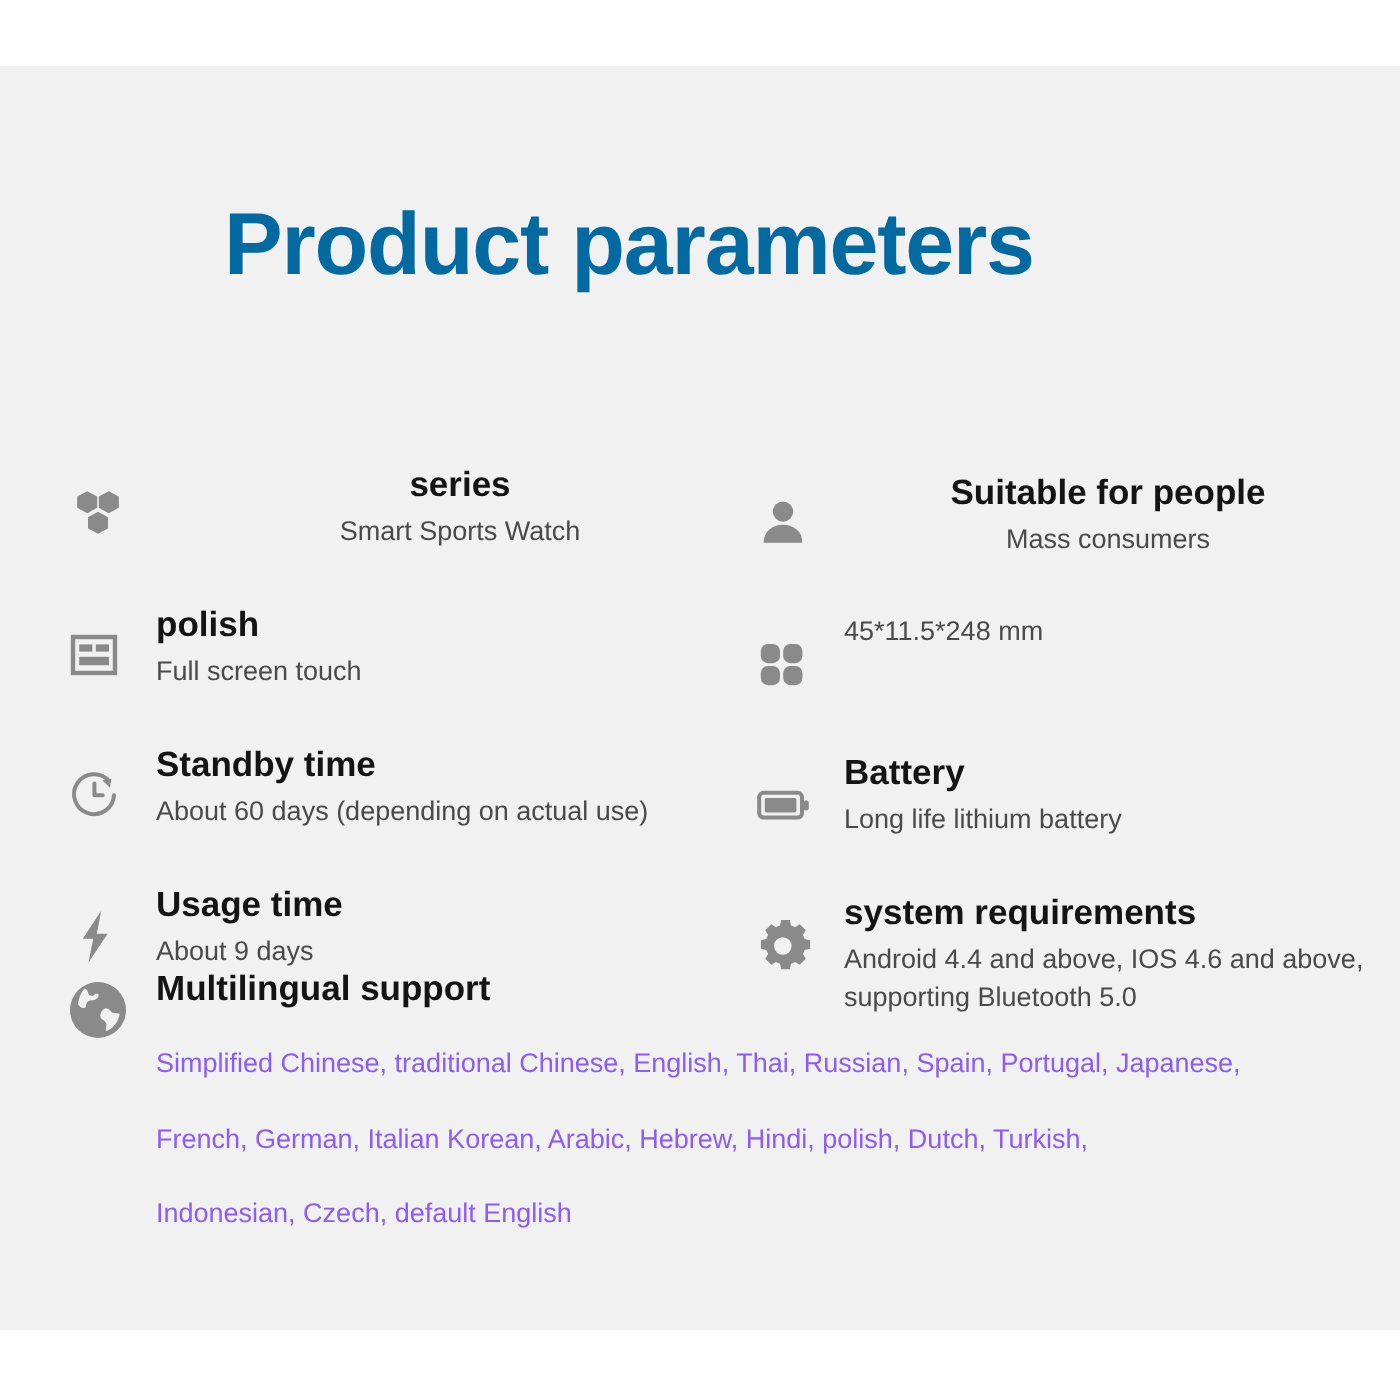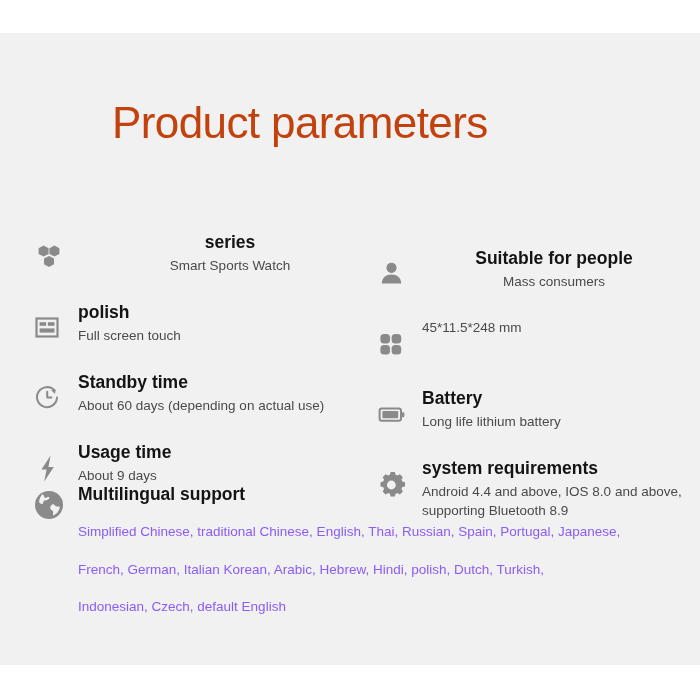--- a/index.html
+++ b/index.html
@@ -25,41 +25,41 @@
     top: 33px;
     width: 700px;
     height: 632px;
     background: #f1f1f1;
   }
   .title {
     position: absolute;
     left: 112px;
     top: 98px;
     font-size: 44px;
-    font-weight: normal;
-    color: #c2410c;
+    font-weight: bold;
+    color: #0369a1;
     letter-spacing: -0.6px;
     white-space: nowrap;
   }
   .grid {
     position: absolute;
     left: 0;
     top: 232px;
     width: 700px;
   }
   .col-left {
     position: absolute;
     left: 32px;
     top: 0;
     width: 350px;
   }
   .col-right {
     position: absolute;
     left: 376px;
-    top: 16px;
+    top: 4px;
     width: 310px;
   }
   .item {
     position: relative;
     padding-left: 46px;
     margin-bottom: 20px;
     min-height: 48px;
   }
   .ic {
     position: absolute;
@@ -216,21 +216,21 @@
       </div>
 
       <div class="item r4">
         <span class="ic">
           <svg width="34" height="34" viewBox="0 0 34 34">
             <path fill="#8a8a8a" d="M15.2 2.6 h5.0 l0.7 3.2 a9.6 9.6 0 0 1 2.3 1.0 l2.8 -1.7 l3.5 3.5 l-1.7 2.8 a9.6 9.6 0 0 1 1.0 2.3 l3.2 0.7 v5.0 l-3.2 0.7 a9.6 9.6 0 0 1 -1.0 2.3 l1.7 2.8 l-3.5 3.5 l-2.8 -1.7 a9.6 9.6 0 0 1 -2.3 1.0 l-0.7 3.2 h-5.0 l-0.7 -3.2 a9.6 9.6 0 0 1 -2.3 -1.0 l-2.8 1.7 l-3.5 -3.5 l1.7 -2.8 a9.6 9.6 0 0 1 -1.0 -2.3 l-3.2 -0.7 v-5.0 l3.2 -0.7 a9.6 9.6 0 0 1 1.0 -2.3 l-1.7 -2.8 l3.5 -3.5 l2.8 1.7 a9.6 9.6 0 0 1 2.3 -1.0 z" transform="translate(-0.7,0.2) scale(0.86) translate(2.6,1.8)"></path>
             <circle cx="15.4" cy="17.0" r="4.4" fill="#f1f1f1"></circle>
           </svg>
         </span>
         <p class="h">system requirements</p>
-        <p class="v">Android 4.4 and above, IOS 8.0 and above, supporting Bluetooth 8.9</p>
+        <p class="v">Android 4.4 and above, IOS 4.6 and above, supporting Bluetooth 5.0</p>
       </div>
 
     </div>
 
   </div>
 
   <div class="multi">
     <span class="ic">
       <svg width="34" height="34" viewBox="0 0 34 34">
         <circle cx="17" cy="17" r="14" fill="#8a8a8a"></circle>

